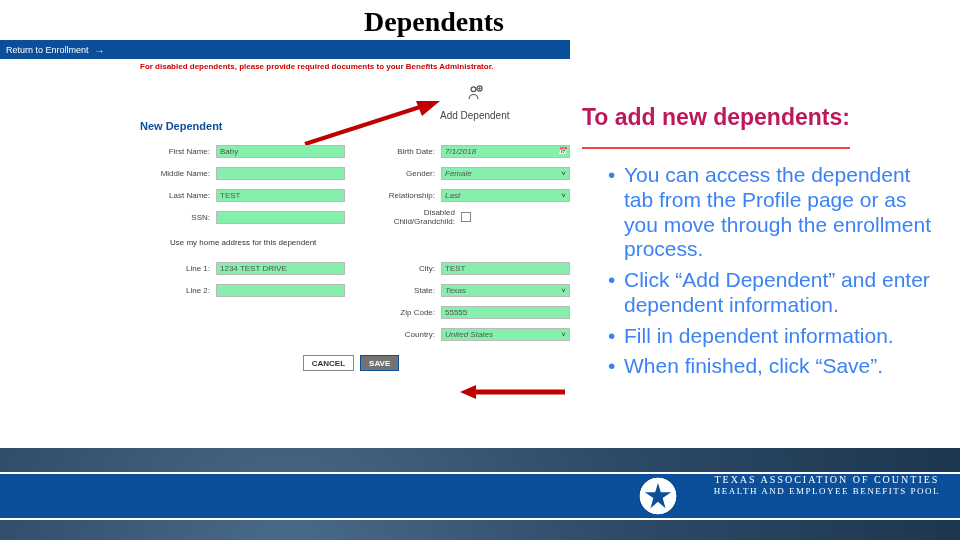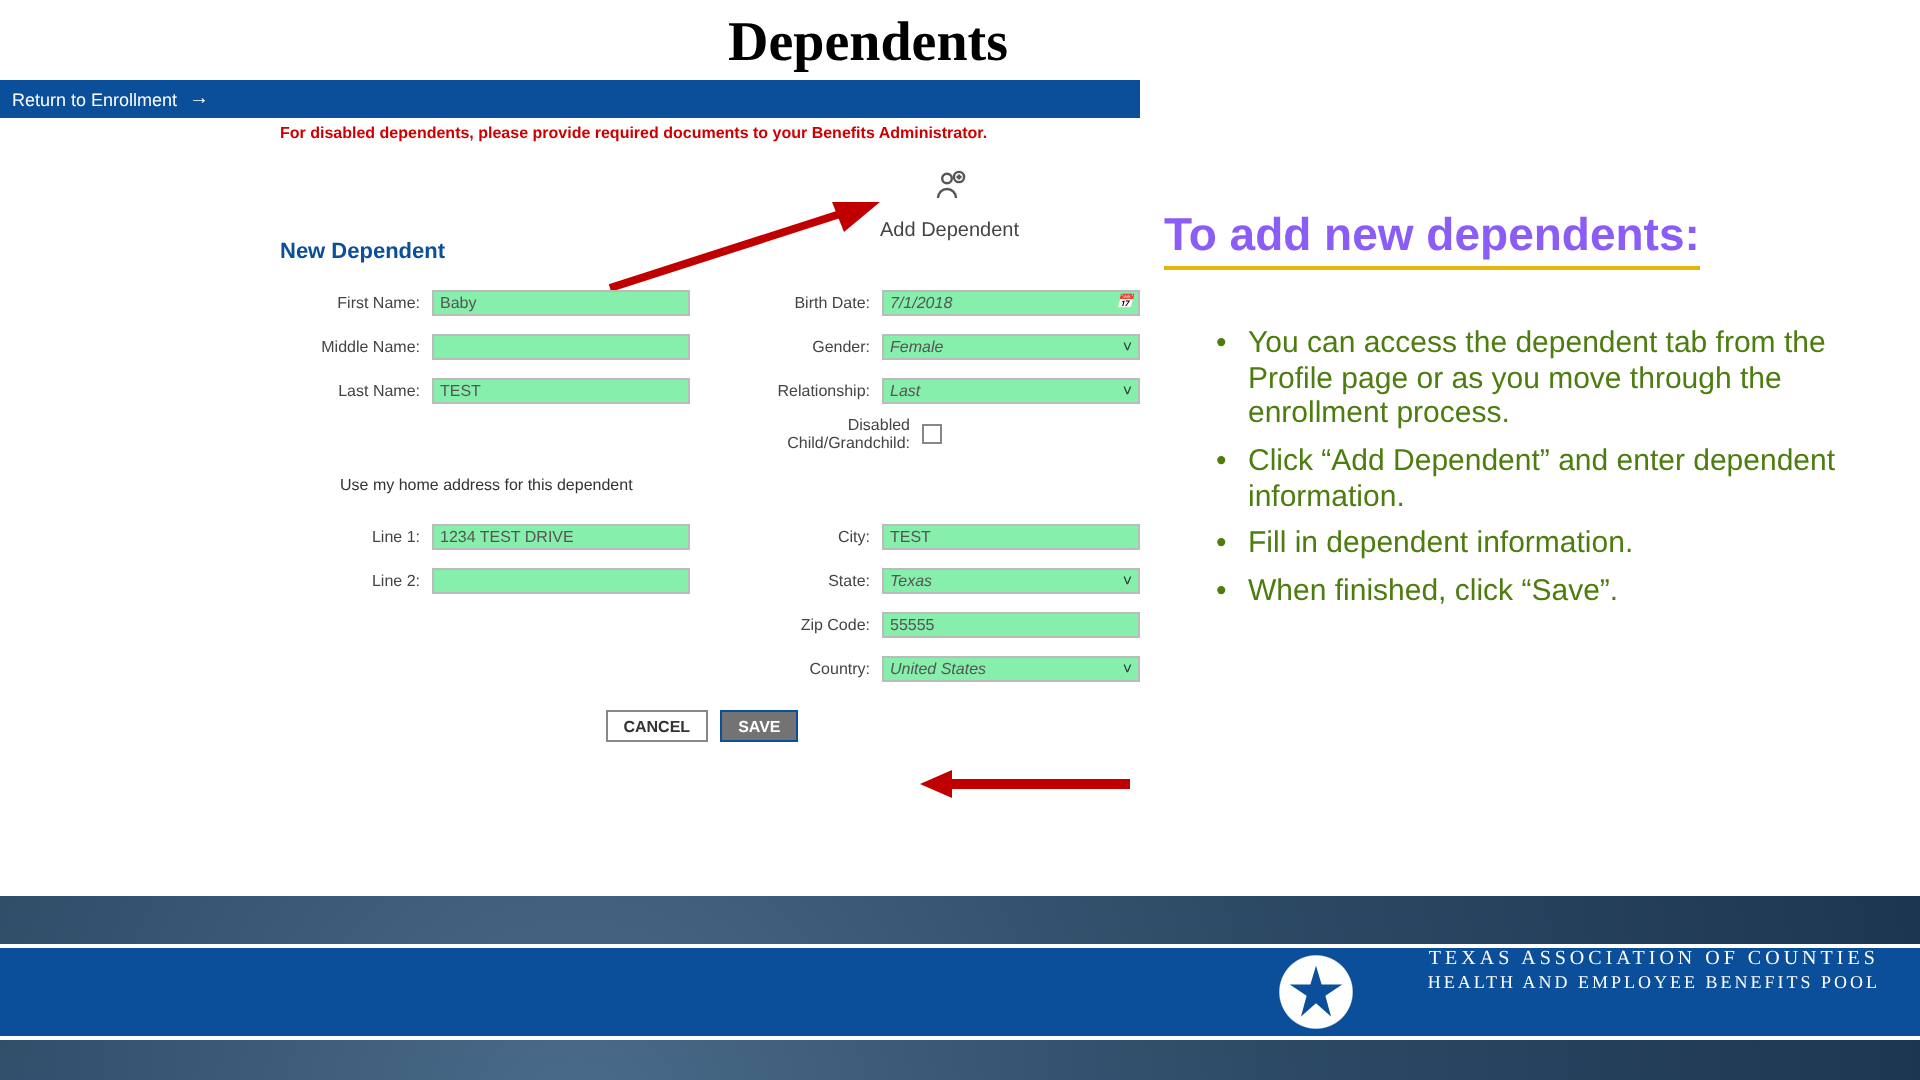--- a/index.html
+++ b/index.html
@@ -40,22 +40,22 @@
   .addr-chk { display: flex; align-items: center; font-size: 8px; margin: 6px 0 8px 30px; }
 
   .btn-row { display: flex; gap: 6px; justify-content: center; margin-top: 6px; padding-right: 8px; }
   .btn { height: 16px; font-size: 8px; font-weight: bold; padding: 0 8px; display: flex; align-items: center; border: 1px solid #888; background: #fff; color: #333; }
   .btn.save { background: #737373; border-color: #0b4e99; color: #fff; }
 
   
   .arrow2 { position: absolute; top: 385px; left: 460px; width: 105px; height: 14px; }
 
   
-  .instr-title { position: absolute; top: 104px; left: 582px; font-weight: bold; font-size: 23px; color: #8b5cf6; border-bottom: 2px solid #eab308; padding-bottom: 2px; }
-  .instr-list { position: absolute; top: 163px; left: 608px; width: 330px; font-size: 15px; line-height: 1.18; color: #4d7c0f; list-style: none; }
+  .instr-title { position: absolute; top: 104px; left: 582px; font-weight: bold; font-size: 23px; color: #be185d; border-bottom: 2px solid #ef4444; padding-bottom: 16px; }
+  .instr-list { position: absolute; top: 163px; left: 608px; width: 330px; font-size: 21px; line-height: 1.18; color: #3b82f6; list-style: none; }
   .instr-list li { position: relative; padding-left: 16px; margin-bottom: 6px; }
   .instr-list li::before { content: "•"; position: absolute; left: 0; }
 
   
   .footer-bg { position: absolute; left: 0; bottom: 0; width: 960px; height: 92px; background: radial-gradient(circle at 30% 120%, #4a6b8a 0%, #2d4a66 50%, #1d3650 100%); }
   .footer-band { position: absolute; left: 0; bottom: 22px; width: 960px; height: 44px; background: #0b4e99; }
   .footer-band::before, .footer-band::after { content: ""; position: absolute; left: 0; width: 960px; height: 2px; background: #fff; }
   .footer-band::before { top: -2px; }
   .footer-band::after { bottom: -2px; }
 
@@ -106,20 +106,24 @@
             <div class="ctl">Baby</div>
           </div>
         <div class="row">
             <label>Middle Name:</label>
             <div class="ctl"></div>
           </div>
         <div class="row">
             <label>Last Name:</label>
             <div class="ctl">TEST</div>
           </div>
+        <div class="row">
+            <label>SSN:</label>
+            <div class="ctl"></div>
+          </div>
       </div>
       <div class="col">
         <div class="row">
             <label>Birth Date:</label>
             <div class="ctl sel cal" style="position:relative">7/1/2018</div>
           </div>
         <div class="row">
             <label>Gender:</label>
             <div class="ctl sel" style="position:relative">Female</div>
           </div>

